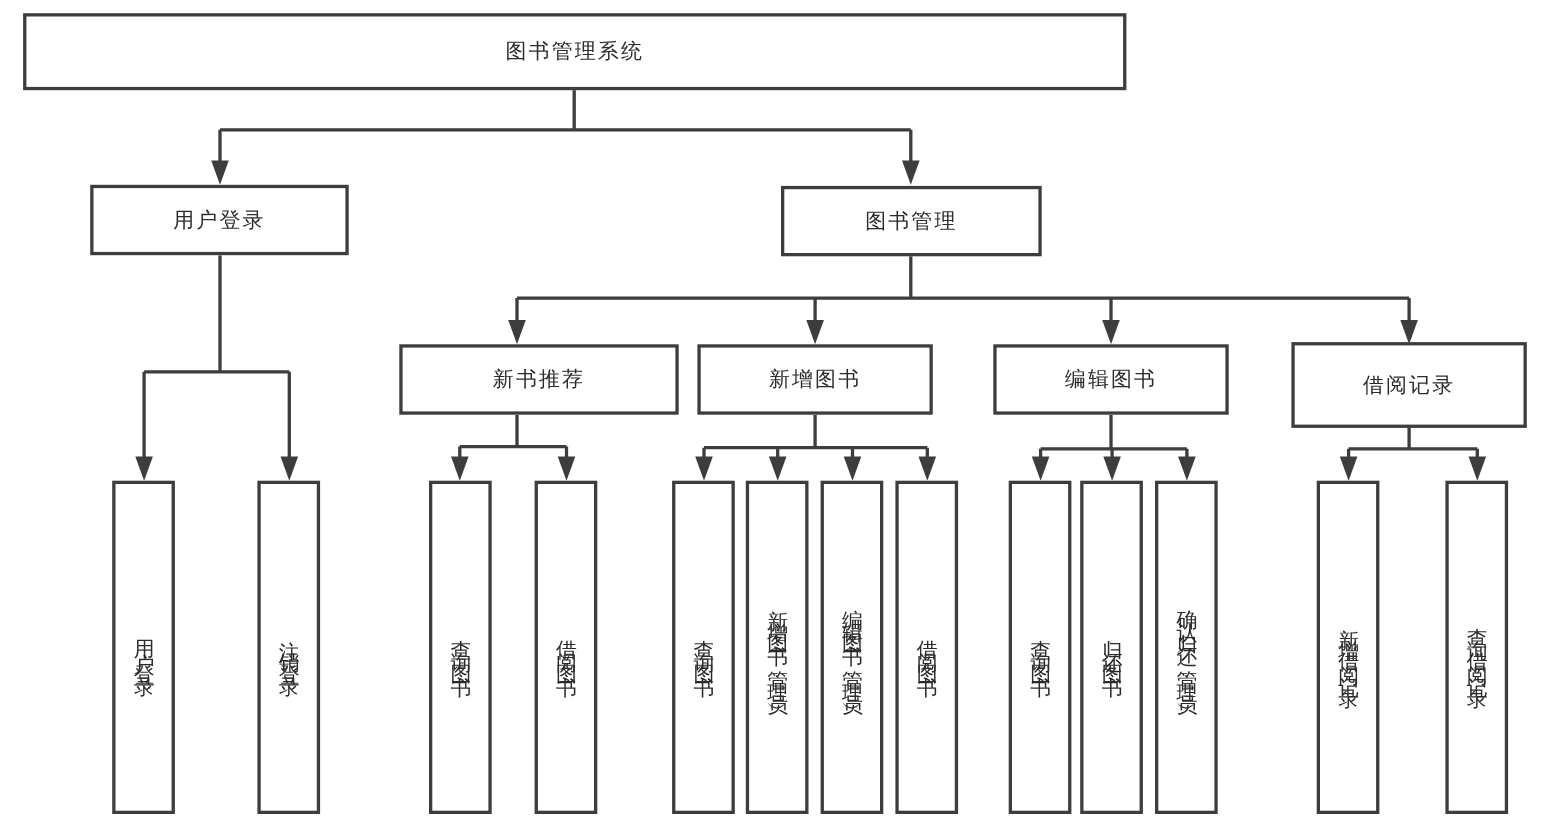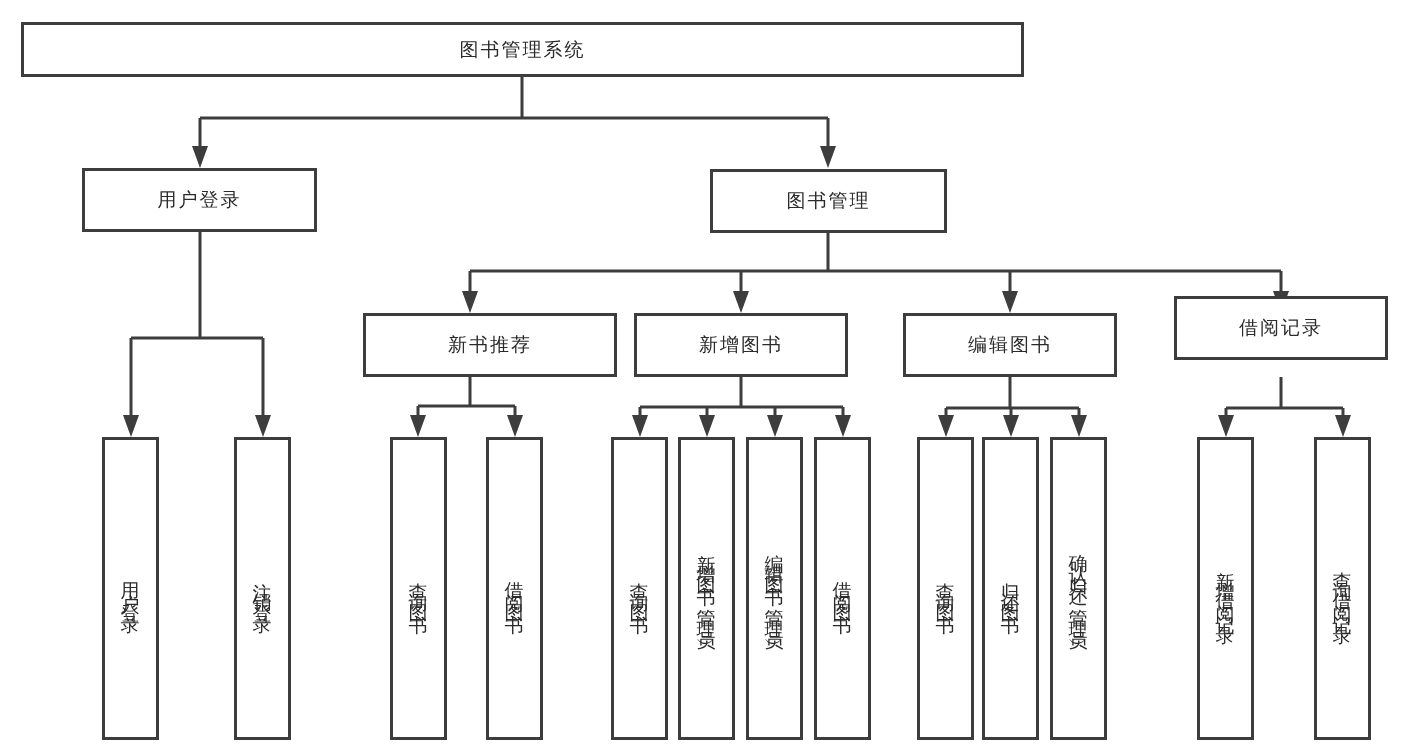--- a/index.html
+++ b/index.html
@@ -69,41 +69,41 @@
       <polygon points="775,437 767,415 783,415"></polygon>
       <polygon points="843,437 835,415 851,415"></polygon>
       <polygon points="946,437 938,415 954,415"></polygon>
       <polygon points="1011,437 1003,415 1019,415"></polygon>
       <polygon points="1079,437 1071,415 1087,415"></polygon>
       <polygon points="1226,437 1218,415 1234,415"></polygon>
       <polygon points="1343,437 1335,415 1351,415"></polygon>
     </g>
   </svg>
 
-  <div class="node h" style="left:21px;top:22px;width:1003px;height:55px">
+  <div class="node h" style="left:21px;top:12px;width:1003px;height:70px">
     <span>图书管理系统</span>
   </div>
 
   <div class="node h" style="left:82px;top:168px;width:235px;height:64px">
     <span>用户登录</span>
   </div>
   <div class="node h" style="left:710px;top:169px;width:237px;height:64px">
     <span>图书管理</span>
   </div>
 
   <div class="node h" style="left:363px;top:313px;width:254px;height:64px">
     <span>新书推荐</span>
   </div>
   <div class="node h" style="left:634px;top:313px;width:214px;height:64px">
     <span>新增图书</span>
   </div>
   <div class="node h" style="left:903px;top:313px;width:214px;height:64px">
     <span>编辑图书</span>
   </div>
-  <div class="node h" style="left:1174px;top:296px;width:214px;height:64px">
+  <div class="node h" style="left:1174px;top:311px;width:214px;height:78px">
     <span>借阅记录</span>
   </div>
 
   <div class="node v" style="left:102px;top:437px;width:57px;height:303px">
     <span>用户登录</span>
   </div>
   <div class="node v" style="left:234px;top:437px;width:57px;height:303px">
     <span>注销登录</span>
   </div>
 

